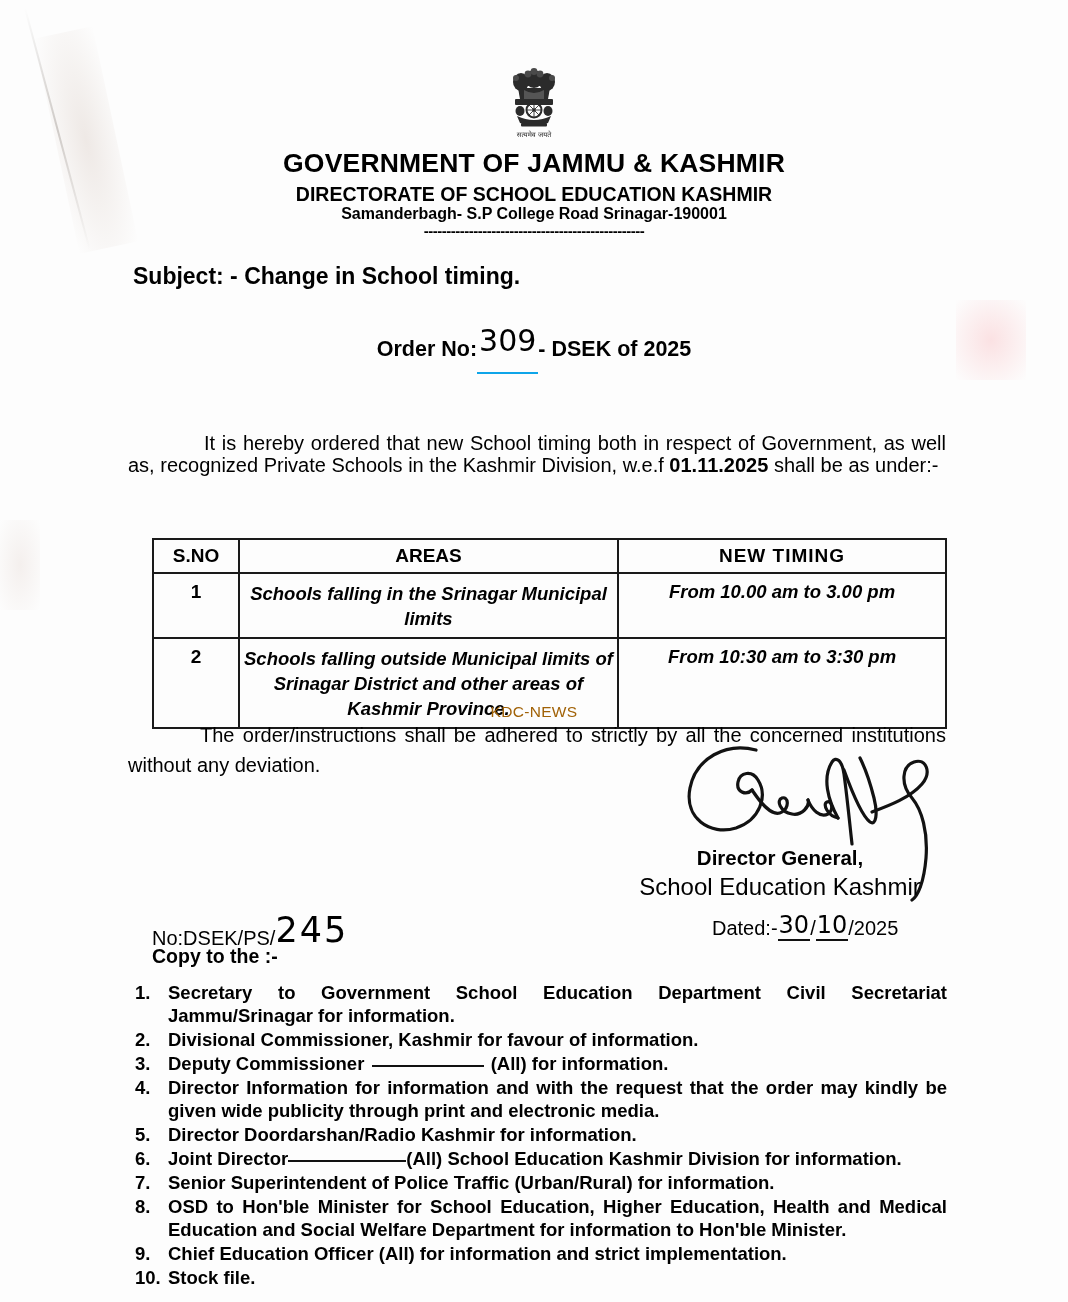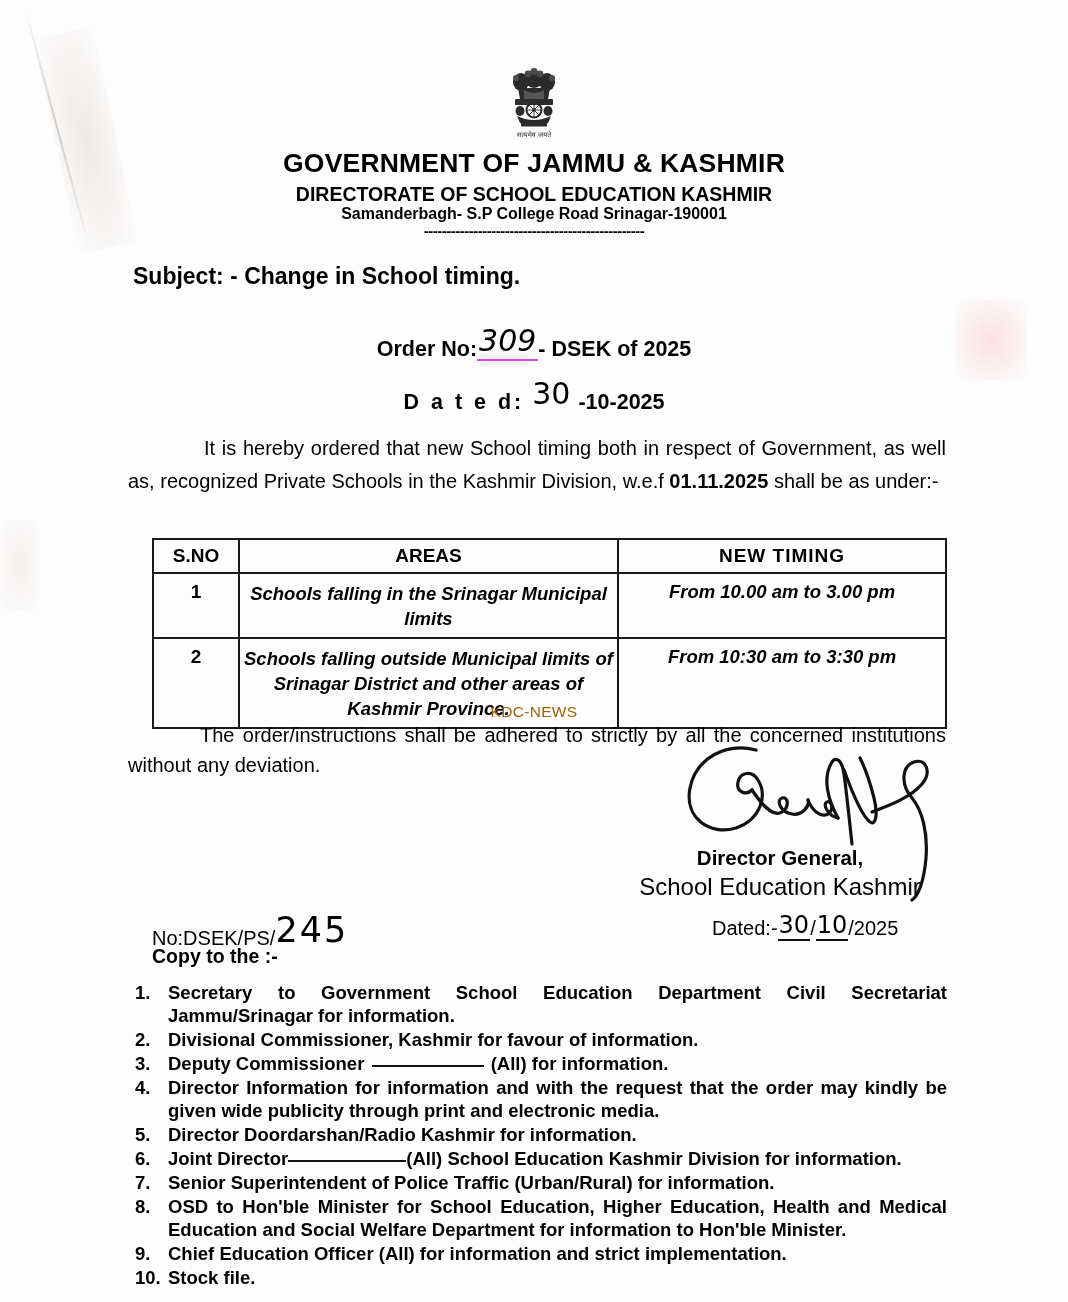--- a/index.html
+++ b/index.html
@@ -132,33 +132,32 @@
   .sp-letters { letter-spacing: 3px; }
   .handwritten {
     font-family: "DejaVu Sans", sans-serif;
     font-weight: 400;
     font-size: 30px;
     position: relative;
     top: -5px;
     padding: 0 2px;
   }
   .hw-underline {
-    border-bottom: 2px solid #d946ef;
-    padding-bottom: 1px;
-    font-style: italic;
+    border-bottom: 2px solid #0ea5e9;
+    padding-bottom: 14px;
   }
 
   
   .body-para {
     position: absolute;
     left: 128px;
     top: 432px;
     width: 818px;
     font-size: 20px;
-    line-height: 33px;
+    line-height: 22px;
     text-align: justify;
   }
   .body-para .indent { display: inline-block; width: 76px; }
   .body-para b { font-weight: bold; }
 
   
   table.timing {
     position: absolute;
     left: 152px;
     top: 538px;
@@ -389,25 +388,20 @@
   <div class="org-sub1">DIRECTORATE OF SCHOOL EDUCATION KASHMIR</div>
   <div class="org-sub2">Samanderbagh- S.P College Road Srinagar-190001</div>
   <div class="org-rule">-------------------------------------------------</div>
 
   <div class="subject">Subject: - Change in School timing.</div>
 
   <div class="order-line">
     <span>Order No:</span><span class="handwritten hw-underline">309</span><span>- DSEK of 2025</span>
   </div>
 
-  <div class="dated-line">
-    <span class="sp-letters">D a t e d:</span>
-    <span class="handwritten">30</span>
-    <span>-10-2025</span>
-  </div>
 
   <div class="body-para">
     <span class="indent"></span><span>It is hereby ordered that new School timing both in respect of Government, as well as, recognized Private Schools in the Kashmir Division, w.e.f </span><b>01.11.2025</b><span> shall be as under:-</span>
   </div>
 
   <table class="timing">
     <colgroup>
       <col class="col-sno">
         <col class="col-areas">
         <col class="col-timing">

